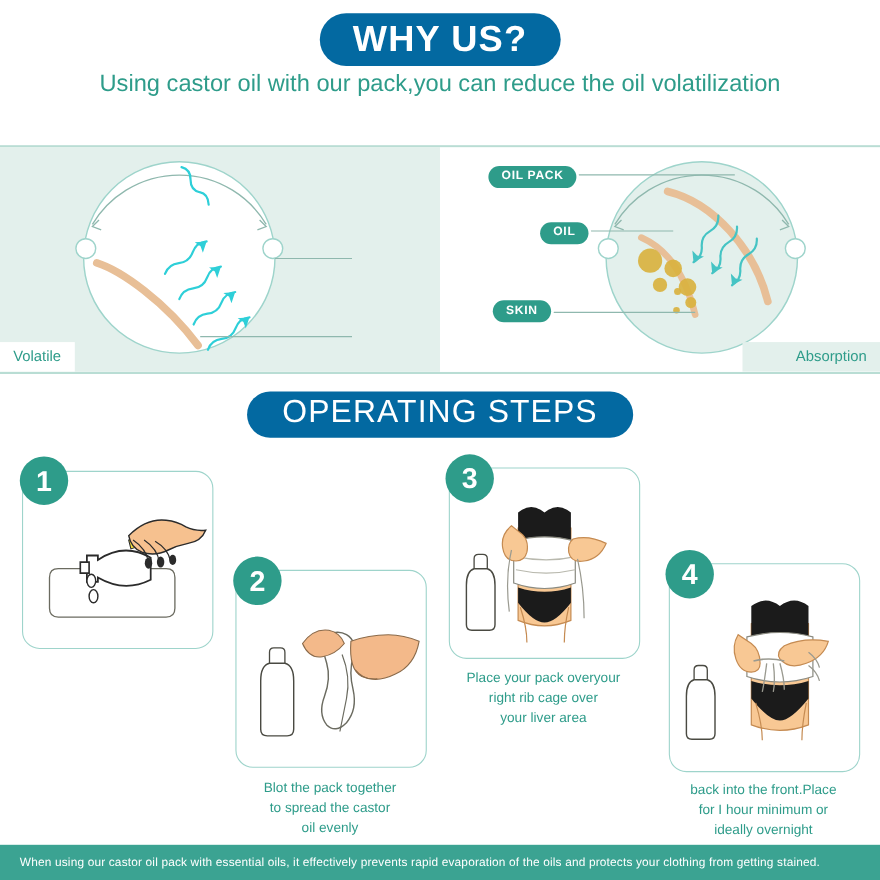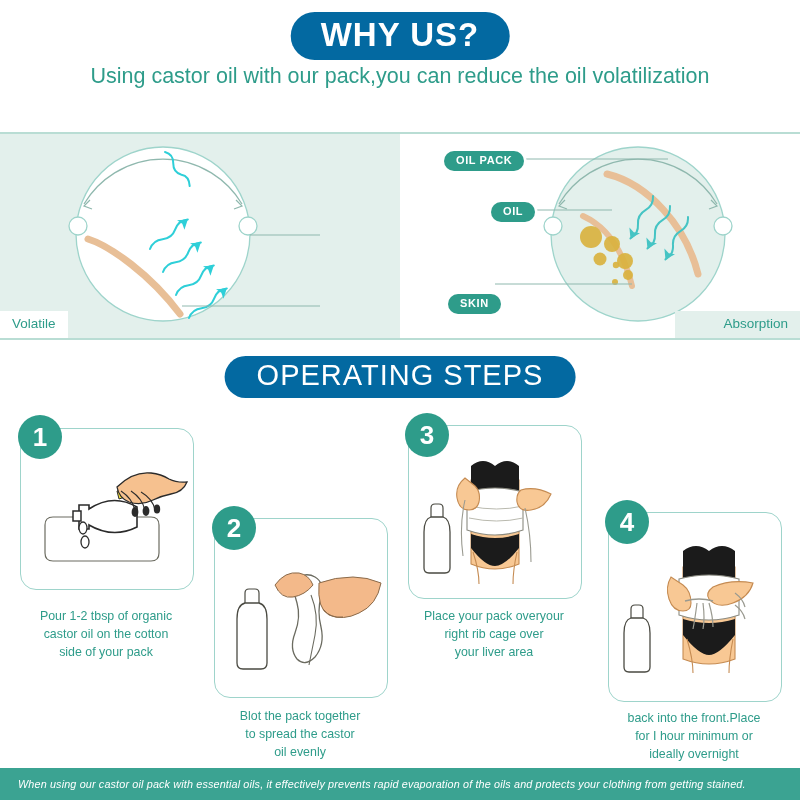--- a/index.html
+++ b/index.html
@@ -87,21 +87,21 @@
   }
 
   .art{position:absolute;inset:0;overflow:hidden;border-radius:16px;}
 
   
   .footer{
     position:absolute;left:0;bottom:0;width:800px;height:32px;
     background:#3ba392;color:#fff;
     display:flex;align-items:center;
     font-size:10.8px;letter-spacing:.15px;
-    padding-left:18px;box-sizing:border-box;font-style:italic;
+    padding-left:18px;box-sizing:border-box;
   }
   .footer-strip{position:absolute;left:0;bottom:32px;width:800px;height:3px;background:#ffffff;}
 </style>
 </head>
 <body>
 
 <div class="page">
 
   <div class="hero">
     <div class="hero-pill">WHY US?</div>
@@ -198,21 +198,21 @@
           </g>
         </g>
 
         <line x1="105" y1="25" x2="268" y2="25" stroke="#8fb8ae" stroke-width="1"></line>
         <line x1="100" y1="76" x2="212" y2="76" stroke="#8fb8ae" stroke-width="1"></line>
         <line x1="95" y1="150" x2="232" y2="150" stroke="#8fb8ae" stroke-width="1"></line>
       </svg>
 
       <div class="tag" style="left:44px;top:17px;">OIL PACK</div>
       <div class="tag" style="left:51px;top:68px;margin-left:40px;">OIL</div>
-      <div class="tag" style="left:48px;top:160px;">SKIN</div>
+      <div class="tag" style="left:48px;top:139px;">SKIN</div>
 
       <div class="corner-tag corner-right">Absorption</div>
     </div>
   </div>
 
   <div class="steps-head">OPERATING STEPS</div>
 
   <div class="card" style="left:20px;top:428px;width:172px;height:160px;">
     <div class="art">
       <svg width="172" height="160" viewBox="0 0 172 160">
@@ -231,25 +231,20 @@
         <path d="M100 62 q12 8 14 20" fill="none" stroke="#2b2b2b" stroke-width="1.1"></path>
         <path d="M110 62 q12 8 14 20" fill="none" stroke="#2b2b2b" stroke-width="1.1"></path>
         <path d="M120 63 q12 7 14 18" fill="none" stroke="#2b2b2b" stroke-width="1.1"></path>
         <ellipse cx="114" cy="83" rx="3.4" ry="5" fill="#2b2b2b"></ellipse>
         <ellipse cx="125" cy="82" rx="3.4" ry="5" fill="#2b2b2b"></ellipse>
         <ellipse cx="136" cy="80" rx="3.2" ry="4.6" fill="#2b2b2b"></ellipse>
       </svg>
     </div>
   </div>
   <div class="badge" style="left:18px;top:415px;">1</div>
-  <div class="caption" style="left:8px;top:608px;width:196px;">
-    <div>Pour 1-2 tbsp of organic</div>
-    <div>castor oil on the cotton</div>
-    <div>side of your pack</div>
-  </div>
 
   <div class="card" style="left:214px;top:518px;width:172px;height:178px;">
     <div class="art">
       <svg width="172" height="178" viewBox="0 0 172 178">
 
         <path d="M30 86 h14 v-12 q0 -4 -4 -4 h-6 q-4 0 -4 4 z" fill="#ffffff" stroke="#4a4a42" stroke-width="1.2"></path>
         <path d="M22 100 q0 -14 8 -16 h14 q8 2 8 16 v44 q0 6 -6 6 h-18 q-6 0 -6 -6 z" fill="#ffffff" stroke="#4a4a42" stroke-width="1.3"></path>
 
         <path d="M76 62 q14 -10 24 -4 q10 6 6 20 q-4 14 0 30 q4 18 -6 30 q-10 10 -18 2 q-8 -10 -2 -26 q6 -16 2 -30 q-4 -14 -6 -22 z" fill="#ffffff" stroke="#6b6b60" stroke-width="1.3"></path>
         <path d="M96 76 q8 20 4 40 q-4 20 -6 30" fill="none" stroke="#6b6b60" stroke-width="1.1"></path>

